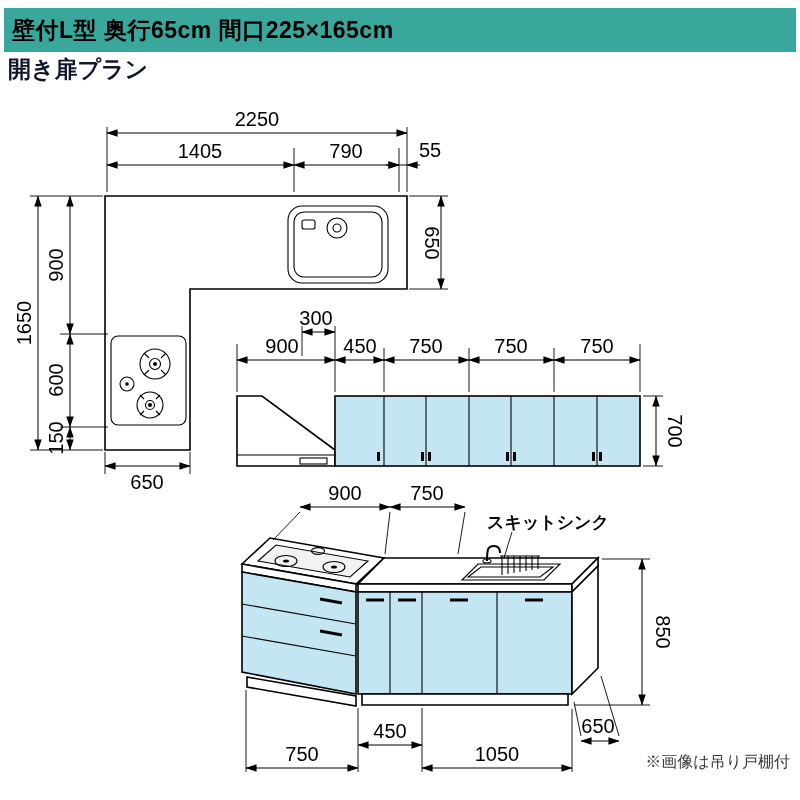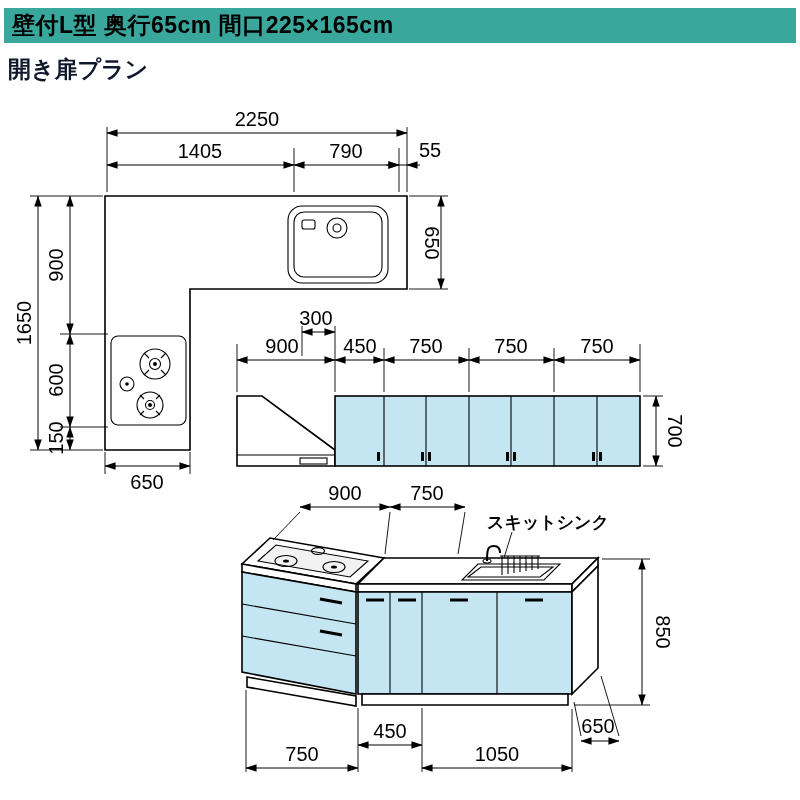--- a/index.html
+++ b/index.html
@@ -1,17 +1,17 @@
 <!DOCTYPE html>
 <html style="--header-bg: #3AA79D; --cabinet-fill: #C3E6F2;"><head>
 <meta charset="utf-8">
 <style>
   html,body{margin:0;padding:0;background:#fff;}
   #stage{position:relative;width:800px;height:800px;background:#fff;font-family:"Liberation Sans",sans-serif;overflow:hidden;}
-  .header-bar{position:absolute;left:4px;top:8px;width:792px;height:35px;background:var(--header-bg,#3AA79D);display:flex;align-items:center;box-sizing:border-box;padding-left:8px;}
+  .header-bar{position:absolute;left:4px;top:8px;width:792px;height:44px;background:var(--header-bg,#3AA79D);display:flex;align-items:center;box-sizing:border-box;padding-left:8px;}
   .header-bar span{font-weight:bold;font-size:23px;color:#000;letter-spacing:0.5px;}
   .plan-type{position:absolute;left:8px;top:54px;font-weight:bold;font-size:23px;color:#0f172a;}
   .footnote{position:absolute;right:10px;top:752px;width:320px;text-align:right;font-size:16px;color:#3a3a3a;}
   svg{position:absolute;left:0;top:0;}
   .white{fill:#fff;stroke:#000;stroke-width:1.6;}
   .blue{fill:var(--cabinet-fill,#C3E6F2);stroke:#000;stroke-width:1.6;}
   .thin{fill:none;stroke:#000;stroke-width:1.1;}
   .fillb{fill:#000;stroke:none;}
   .handle{stroke:#000;stroke-width:3;}
   .dim{stroke:#000;stroke-width:1;fill:none;}
@@ -244,13 +244,14 @@
         <line class="dim" x1="358" y1="745" x2="422" y2="745" marker-start="url(#arr)" marker-end="url(#arr)"></line>
         <text class="d" x="390" y="738">450</text>
         <line class="dim" x1="246" y1="768" x2="358" y2="768" marker-start="url(#arr)" marker-end="url(#arr)"></line>
         <text class="d" x="302" y="761">750</text>
         <line class="dim" x1="422" y1="768" x2="572" y2="768" marker-start="url(#arr)" marker-end="url(#arr)"></line>
         <text class="d" x="497" y="761">1050</text>
       </g>
     </g>
   </svg>
 
+  <div class="footnote">※画像は吊り戸棚付</div>
 </div>
 
 </body></html>

